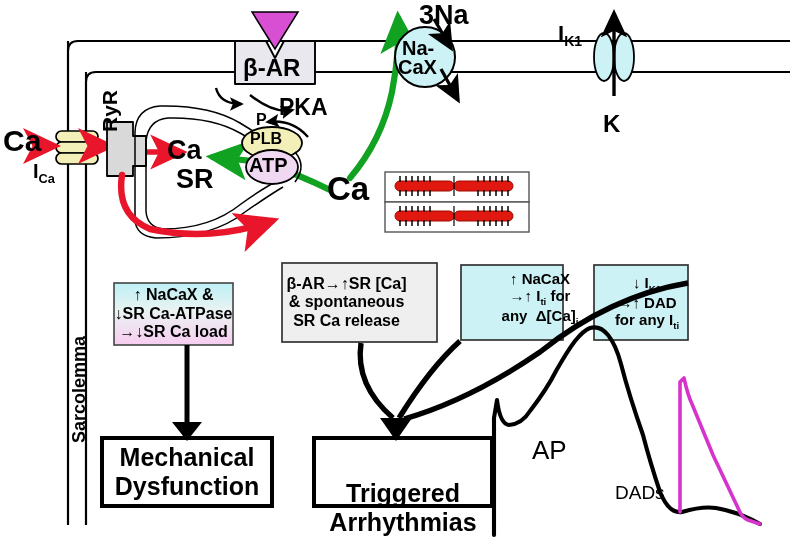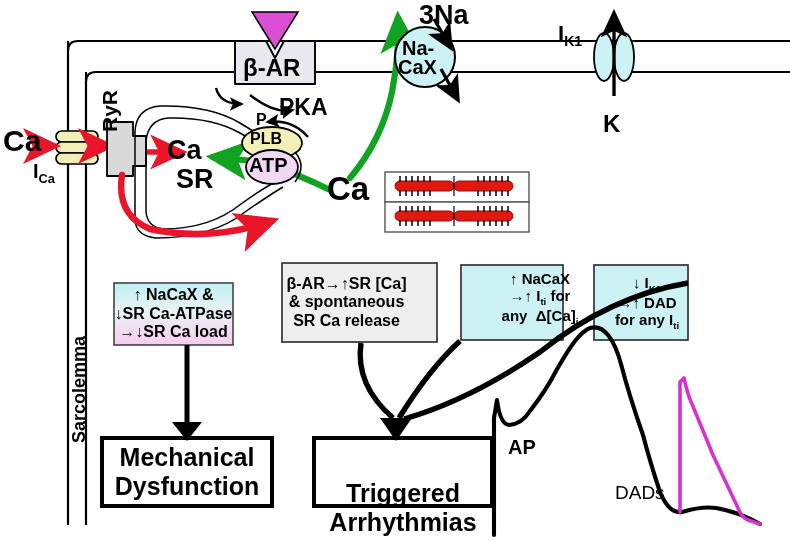--- a/index.html
+++ b/index.html
@@ -307,16 +307,16 @@
 
   <div class="boxtxt" style="left:102px;top:438px;width:170px;height:68px;font-size:25px;">
     <div>Mechanical</div>
     <div>Dysfunction</div>
   </div>
   <div class="boxtxt" style="left:314px;top:438px;width:178px;height:68px;font-size:25px;margin-top:36px;">
     <div>Triggered</div>
     <div>Arrhythmias</div>
   </div>
 
-  <div class="lbl" style="left:508px;top:437px;font-size:20px;font-weight:bold;">AP</div>
+  <div class="lbl" style="left:532px;top:437px;font-size:26px;font-weight:normal;">AP</div>
   <div class="lbl" style="left:615px;top:483px;font-size:19px;font-weight:normal;">DADs</div>
 
 </div>
 
 </body></html>

